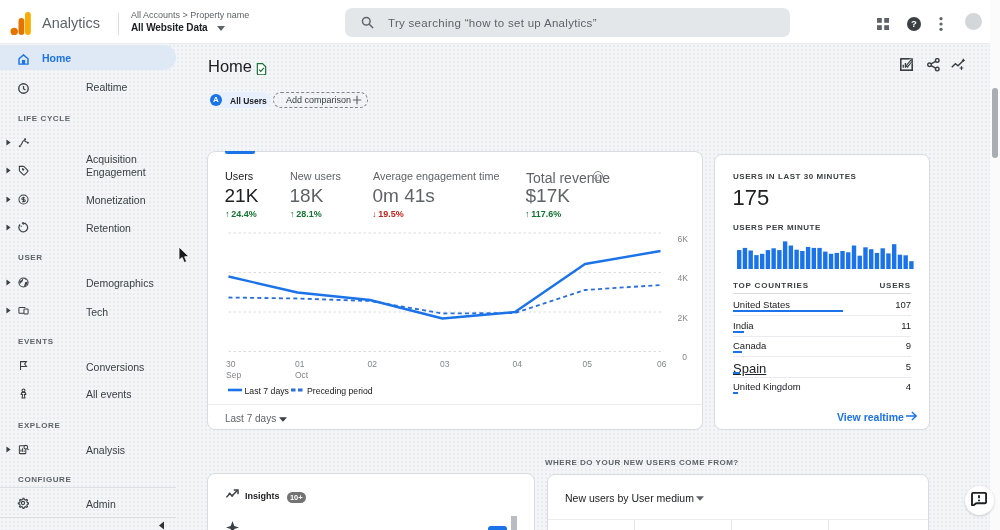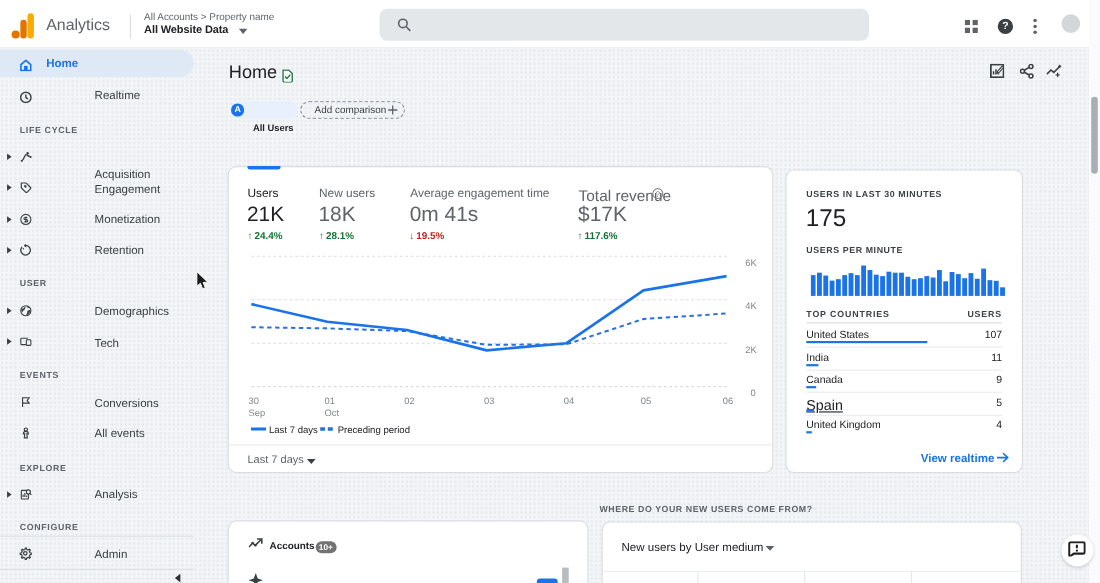--- a/index.html
+++ b/index.html
@@ -26,20 +26,21 @@
   <div class="abs" style="left:131px;top:22px;font-size:10px;letter-spacing:-0.1px;font-weight:bold;color:#202124;">All Website Data</div>
   <svg class="abs" style="left:217px;top:25.5px;" width="8" height="5" viewBox="0 0 8 5">
       <path d="M0 0 L8 0 L4 5 Z" fill="#5f6368"></path>
     </svg>
 
   <div class="abs" style="left:345px;top:8px;width:445px;height:29px;background:#e4e7ea;border-radius:7px;"></div>
   <svg class="abs" style="left:361px;top:16px;" width="13" height="13" viewBox="0 0 16 16">
       <circle cx="6.5" cy="6.5" r="4.7" fill="none" stroke="#5f6368" stroke-width="1.8"></circle>
       <line x1="10.2" y1="10.2" x2="14.8" y2="14.8" stroke="#5f6368" stroke-width="1.8"></line>
     </svg>
+  <div class="abs" style="left:388px;top:16.5px;font-size:11.5px;letter-spacing:0.3px;color:#5f6368;">Try searching “how to set up Analytics”</div>
 
   <svg class="abs" style="left:877px;top:18px;" width="12" height="12" viewBox="0 0 12 12">
     <rect x="0" y="0" width="4.8" height="4.8" fill="#5f6368"></rect>
       <rect x="7.2" y="0" width="4.8" height="4.8" fill="#5f6368"></rect>
     <rect x="0" y="7.2" width="4.8" height="4.8" fill="#5f6368"></rect>
       <rect x="7.2" y="7.2" width="4.8" height="4.8" fill="#5f6368"></rect>
   </svg>
   <div class="abs" style="left:907px;top:17px;width:14px;height:14px;border-radius:50%;background:#3c4043;color:#fff;font-size:9.5px;font-weight:bold;text-align:center;line-height:14px;">?</div>
   <svg class="abs" style="left:939px;top:17px;" width="4" height="14" viewBox="0 0 4 14">
     <circle cx="2" cy="1.7" r="1.6" fill="#5f6368"></circle>
@@ -166,21 +167,21 @@
 </div>
 
 <div class="abs" style="left:208px;top:56.5px;font-size:16.5px;color:#202124;">Home</div>
 <svg class="abs" style="left:254.5px;top:62.5px;" width="13" height="12.5" viewBox="0 0 17 18">
   <path d="M2.5 1 H10 L14.5 5.5 V15 a2 2 0 0 1 -2 2 H4.5 a2 2 0 0 1 -2 -2 Z" fill="#fff" stroke="#137333" stroke-width="1.7"></path>
   <path d="M5 9.5 L7.5 12 L12 7" fill="none" stroke="#137333" stroke-width="1.7"></path>
 </svg>
 
 <div class="abs" style="left:209px;top:92px;width:62px;height:16px;background:#e8f0fe;border-radius:8px;"></div>
 <div class="abs" style="left:210px;top:94px;width:12px;height:12px;border-radius:50%;background:#1a73e8;color:#fff;font-size:8px;font-weight:bold;text-align:center;line-height:12px;">A</div>
-<div class="abs" style="left:230px;top:95.5px;font-size:8.5px;font-weight:bold;color:#202124;margin-top:15px;">All Users</div>
+<div class="abs" style="left:230px;top:95.5px;font-size:8.5px;font-weight:bold;color:#202124;">All Users</div>
 <div class="abs" style="left:273px;top:92px;width:95px;height:16px;border:1px dashed #80868b;border-radius:9px;"></div>
 <div class="abs" style="left:286px;top:95px;font-size:9px;color:#3c4043;">Add comparison</div>
 <svg class="abs" style="left:352px;top:95px;" width="10" height="10" viewBox="0 0 12 12">
     <path d="M6 1 V11 M1 6 H11" stroke="#5f6368" stroke-width="1.4"></path>
   </svg>
 
 <div id="actionicons">
 
   <svg class="abs" style="left:900px;top:58px;" width="13" height="13" viewBox="0 0 18 18" fill="none" stroke="#3c4043" stroke-width="1.9">
     <path d="M1 1 H13 M1 1 V17 H17 V8"></path>
@@ -347,21 +348,21 @@
 <div class="card" style="left:207px;top:473px;width:328px;height:70px;"></div>
 <div class="card" style="left:547px;top:474px;width:382px;height:70px;"></div>
 <div id="bottomcards">
 
   <svg class="abs" style="left:225.5px;top:489px;" width="13" height="11" viewBox="0 0 16 13">
     <path d="M0.5 10 L4.5 5.5 L7.5 8 L14 1.5" fill="none" stroke="#3c4043" stroke-width="1.8"></path>
     <path d="M9.5 1 L14.8 1 L14.8 6.3" fill="none" stroke="#3c4043" stroke-width="1.8"></path>
     <circle cx="4.5" cy="5.5" r="1.4" fill="#3c4043"></circle>
       <circle cx="7.5" cy="8" r="1.4" fill="#3c4043"></circle>
   </svg>
-  <div class="abs" style="left:245px;top:491px;font-size:9px;font-weight:bold;color:#202124;">Accounts</div>
+  <div class="abs" style="left:245px;top:491px;font-size:9px;font-weight:bold;color:#202124;">Insights</div>
   <div class="abs" style="left:287px;top:491.5px;width:18.5px;height:11px;background:#737373;border-radius:6px;color:#fff;font-size:7.5px;font-weight:bold;text-align:center;line-height:11px;">10+</div>
 
   <div class="abs" style="left:511px;top:516px;width:6px;height:14px;background:#b9bdc1;"></div>
 
   <div class="abs" style="left:488px;top:526px;width:19px;height:4px;background:#1a73e8;border-radius:3px 3px 0 0;"></div>
   <svg class="abs" style="left:226px;top:521px;" width="13" height="9" viewBox="0 0 13 9">
       <path d="M6.5 0 L8.3 5 L13 6.5 L8.3 8 L6.5 13 L4.7 8 L0 6.5 L4.7 5 Z" fill="#3c4043"></path>
     </svg>
 
   <div class="abs" style="left:565px;top:492px;font-size:10.5px;color:#202124;">New users by User medium</div>

